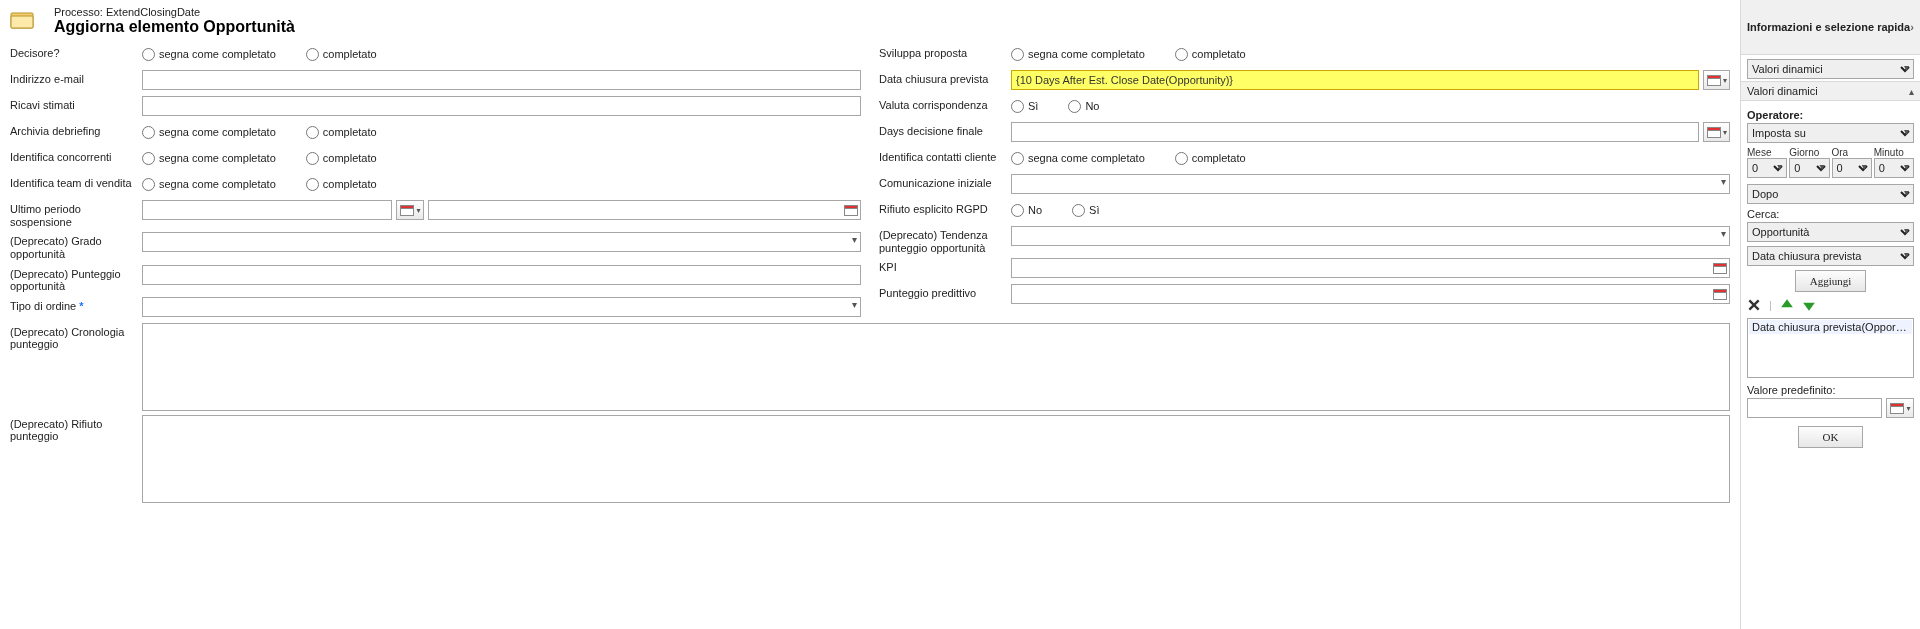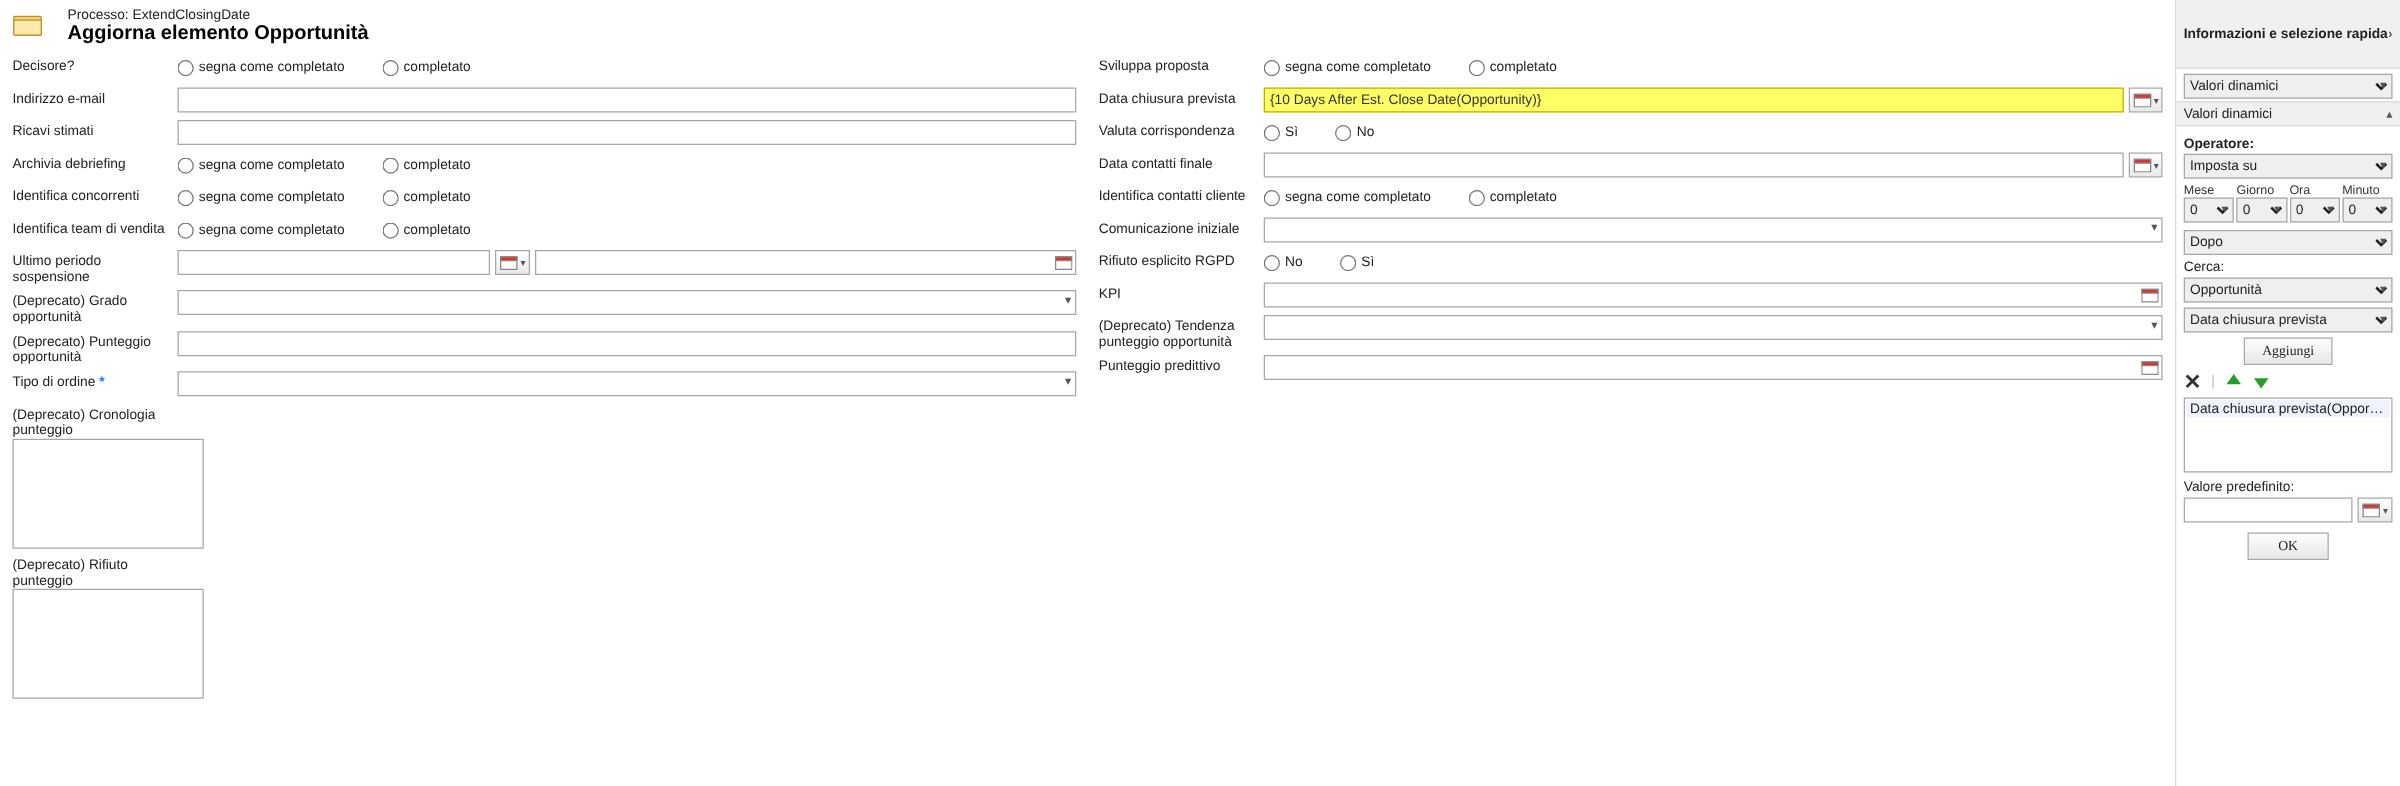--- a/index.html
+++ b/index.html
@@ -39,21 +39,21 @@
   .btn-pick .car{font-size:8px;color:#555;margin-left:1px;}
   .txt.with-icon{padding-right:22px;}
   .icon-in-input{position:relative;flex:1;}
   .icon-in-input .in-ico{position:absolute;right:3px;top:3px;width:14px;height:14px;}
   textarea.txt{height:88px;resize:none;padding:2px 4px;}
   .radio-group{display:flex;gap:30px;align-items:center;height:20px;}
   .radio-group label{display:flex;align-items:center;gap:4px;cursor:pointer;}
   .radio-group input{margin:0;}
 
   
-  .full-row{display:flex;align-items:flex-start;margin-bottom:4px;flex-direction:column;}
+  .full-row{display:flex;align-items:flex-start;margin-bottom:4px;}
   .full-row .lbl{width:132px;}
 
   
   #side{width:180px;flex-shrink:0;border-left:1px solid var(--panel-border);background:#fff;display:flex;flex-direction:column;}
   .side-hdr{background:var(--panel-bg);border-bottom:1px solid var(--panel-border);padding:21px 6px;font-weight:700;display:flex;align-items:flex-end;justify-content:space-between;white-space:nowrap;}
   .side-hdr .chev{color:#666;font-size:11px;}
   .side-sel-row{padding:4px 6px 2px 6px;}
   .side-sel{width:100%;height:20px;border:1px solid var(--border);}
   .side-sel-wrap{position:relative;}
   .side-sel-wrap::after{content:"▾";position:absolute;right:5px;top:3px;font-size:10px;color:#555;pointer-events:none;}
@@ -262,21 +262,21 @@
               <span>Sì</span>
             </label>
           <label>
               <input type="radio" name="vc" style="">
               <span>No</span>
             </label>
         </div>
       </div>
 
       <div class="row">
-        <div class="lbl">Data contatti finale</div>
+        <div class="lbl">Days decisione finale</div>
         <div class="fld">
           <input class="txt" style="">
           <span class="btn-pick">
             <svg class="cal-svg" viewBox="0 0 14 12">
                 <rect x="0.5" y="1.5" width="13" height="10"></rect>
                 <rect class="hdr" x="0.5" y="1.5" width="13" height="3"></rect>
               </svg>
               <span class="car">▾</span>
           </span>
         </div>
@@ -311,37 +311,37 @@
               <span>No</span>
             </label>
           <label>
               <input type="radio" name="rg" style="">
               <span>Sì</span>
             </label>
         </div>
       </div>
 
       <div class="row">
+        <div class="lbl">(Deprecato) Tendenza punteggio opportunità</div>
+        <div class="fld">
+            <div class="sel-wrap"><select class="txt sel"></select></div>
+          </div>
+      </div>
+
+      <div class="row">
         <div class="lbl">KPI</div>
         <div class="fld">
           <div class="icon-in-input">
             <input class="txt with-icon" style="">
             <svg class="in-ico cal-svg" viewBox="0 0 14 12">
                 <rect x="0.5" y="1.5" width="13" height="10"></rect>
                 <rect class="hdr" x="0.5" y="1.5" width="13" height="3"></rect>
               </svg>
           </div>
         </div>
-      </div>
-
-      <div class="row">
-        <div class="lbl">(Deprecato) Tendenza punteggio opportunità</div>
-        <div class="fld">
-            <div class="sel-wrap"><select class="txt sel"></select></div>
-          </div>
       </div>
 
       <div class="row">
         <div class="lbl">Punteggio predittivo</div>
         <div class="fld">
           <div class="icon-in-input">
             <input class="txt with-icon" style="">
             <svg class="in-ico cal-svg" viewBox="0 0 14 12">
                 <rect x="0.5" y="1.5" width="13" height="10"></rect>
                 <rect class="hdr" x="0.5" y="1.5" width="13" height="3"></rect>

